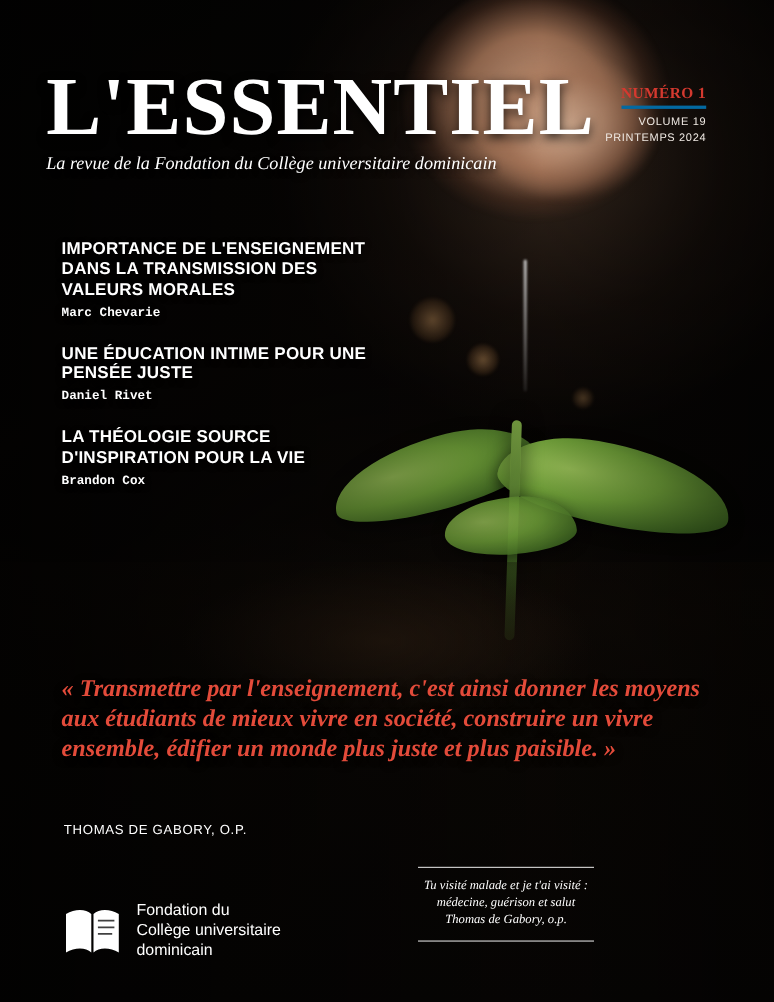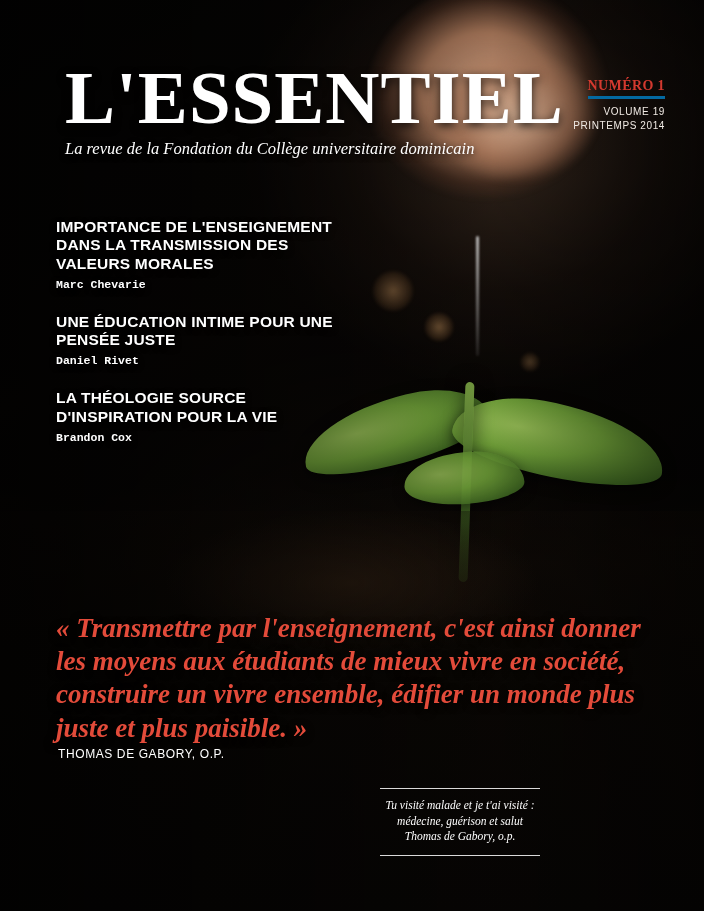--- a/index.html
+++ b/index.html
@@ -108,21 +108,21 @@
   .dark-overlay {
     position: absolute; inset: 0;
     background: linear-gradient(to right, rgba(0,0,0,0.72) 0%, rgba(0,0,0,0.38) 42%, rgba(0,0,0,0.15) 70%, rgba(0,0,0,0.45) 100%);
   }
 
   
   .content { position: absolute; inset: 0; }
 
   .masthead {
     position: absolute;
-    left: 65px; top: 62px;
+    left: 42px; top: 62px;
     width: 600px;
   }
   .logo-title {
     font-family: "Liberation Serif", serif;
     font-weight: bold;
     font-size: 75px;
     letter-spacing: 1px;
     line-height: 0.95;
     color: #ffffff;
     text-shadow: 0 3px 10px rgba(0,0,0,.8);
@@ -186,21 +186,21 @@
     text-shadow: 0 2px 6px rgba(0,0,0,.9);
   }
 
   .pullquote {
     position: absolute;
     left: 56px; top: 612px;
     width: 600px;
     font-family: "Liberation Serif", serif;
     font-style: italic;
     font-weight: bold;
-    font-size: 27px;
+    font-size: 22px;
     line-height: 1.23;
     color: #e34b3a;
     text-shadow: 0 2px 8px rgba(0,0,0,.85);
   }
   .pullquote-author {
     position: absolute;
     left: 58px; top: 747px;
     font-family: "Liberation Sans", sans-serif;
     font-size: 12px;
     letter-spacing: .6px;
@@ -319,21 +319,21 @@
   <div class="dark-overlay"></div>
 
   <div class="content">
 
     <div class="masthead">
       <h1 class="logo-title">L'ESSENTIEL</h1>
       <div class="issue-block">
         <div class="issue-num">NUMÉRO 1</div>
         <div class="issue-vol">
           <div>VOLUME 19</div>
-          <div>PRINTEMPS 2014</div>
+          <div>PRINTEMPS 2024</div>
         </div>
       </div>
       <div class="tagline">La revue de la Fondation du Collège universitaire dominicain</div>
     </div>
 
     <div class="toc">
       <div class="toc-item">
         <div class="toc-title">IMPORTANCE DE L'ENSEIGNEMENT DANS LA TRANSMISSION DES VALEURS MORALES</div>
         <div class="toc-author">Marc Chevarie</div>
       </div>
@@ -343,20 +343,34 @@
       </div>
       <div class="toc-item">
         <div class="toc-title">LA THÉOLOGIE SOURCE D'INSPIRATION POUR LA VIE</div>
         <div class="toc-author">Brandon Cox</div>
       </div>
     </div>
 
     <div class="pullquote">« Transmettre par l'enseignement, c'est ainsi donner les moyens aux étudiants de mieux vivre en société, construire un vivre ensemble, édifier un monde plus juste et plus paisible. »</div>
     <div class="pullquote-author">THOMAS DE GABORY, O.P.</div>
 
+    <div class="foundation">
+      <span class="book-icon">
+        <svg viewBox="0 0 52 46" width="52" height="46" aria-hidden="true">
+          <path d="M2 8 C10 3, 20 3, 25 8 L25 43 C20 38, 10 38, 2 43 Z" fill="#ffffff"></path>
+          <path d="M27 8 C32 3, 42 3, 50 8 L50 43 C42 38, 32 38, 27 43 Z" fill="#ffffff"></path>
+          <path d="M31 14 L46 14 M31 20 L46 20 M31 26 L44 26" stroke="#000000" stroke-width="1.6" fill="none" opacity=".75"></path>
+        </svg>
+      </span>
+      <div class="foundation-name">
+        <div>Fondation du</div>
+        <div>Collège universitaire</div>
+        <div>dominicain</div>
+      </div>
+    </div>
 
     <div class="cahier">
       <div class="cahier-rule"></div>
       <div class="cahier-sub">
         <div>Tu visité malade et je t'ai visité :</div>
         <div>médecine, guérison et salut</div>
         <div>Thomas de Gabory, o.p.</div>
       </div>
       <div class="cahier-rule bottom"></div>
     </div>

